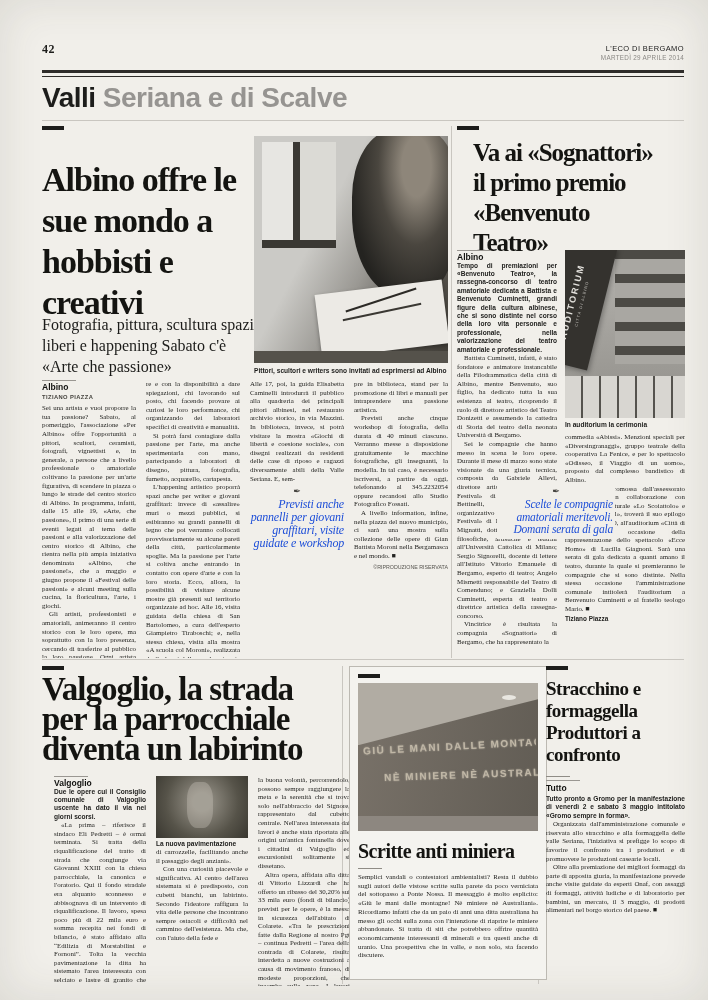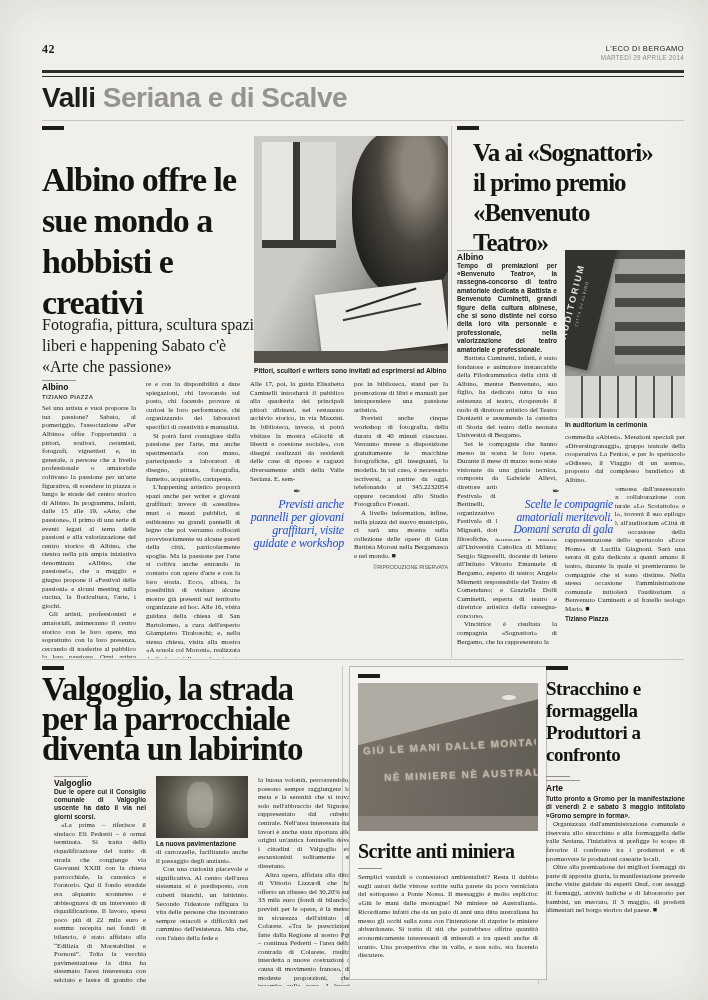--- a/index.html
+++ b/index.html
@@ -249,21 +249,21 @@
     </div>
     <h1 class="headline">Scritte anti miniera</h1>
     <div class="mini-rule"></div>
     <div class="body-single">Semplici vandali o contestatori ambientalisti? Resta il dubbio sugli autori delle vistose scritte sulla parete da poco verniciata del sottopasso a Ponte Nossa. Il messaggio è molto esplicito: «Giù le mani dalle montagne! Nè miniere nè Australiani». Ricordiamo infatti che da un paio di anni una ditta australiana ha messo gli occhi sulla zona con l'intenzione di riaprire le miniere abbandonate. Si tratta di siti che potrebbero offrire quantità economicamente interessanti di minerali e tra questi anche di uranio. Una prospettiva che in valle, e non solo, sta facendo discutere.</div>
   </div>
 
   <div id="art5">
     <div class="tick"></div>
     <h1 class="headline">Stracchino e formaggella Produttori a confronto</h1>
     <div class="rule"></div>
-    <div class="kicker">Arte</div>
+    <div class="kicker">Tutto</div>
     <div class="text">
       <p class="bp lead">Tutto pronto a Gromo per la manifestazione di venerdì 2 e sabato 3 maggio intitolato «Gromo sempre in forma».</p>
       <p class="bp">Organizzata dall'amministrazione comunale e riservata allo stracchino e alla formaggella delle valle Seriana, l'iniziativa si prefigge lo scopo di favorire il confronto tra i produttori e di promuovere le produzioni casearie locali.</p>
       <p class="bp">Oltre alla premiazione dei migliori formaggi da parte di apposita giuria, la manifestazione prevede anche visite guidate da esperti Onaf, con assaggi di formaggi, attività ludiche e di laboratorio per bambini, un mercato, il 3 maggio, di prodotti alimentari nel borgo storico del paese. ■</p>
     </div>
   </div>
 
 </div>
 
 </body></html>

